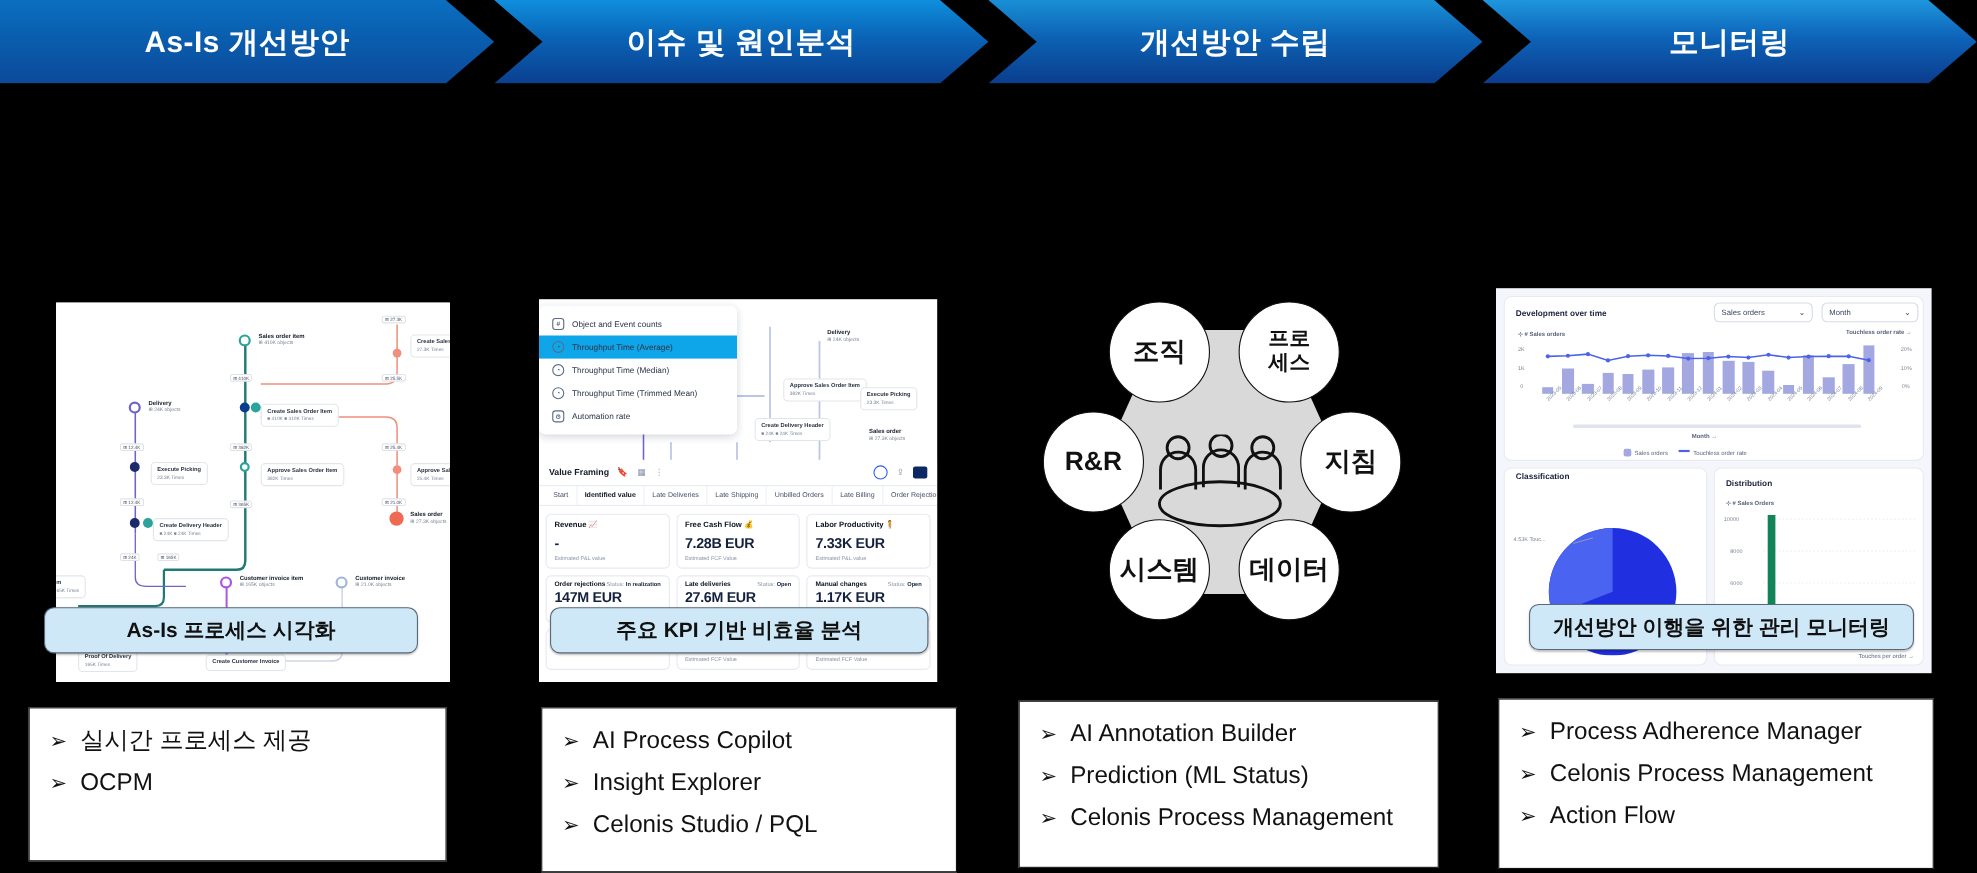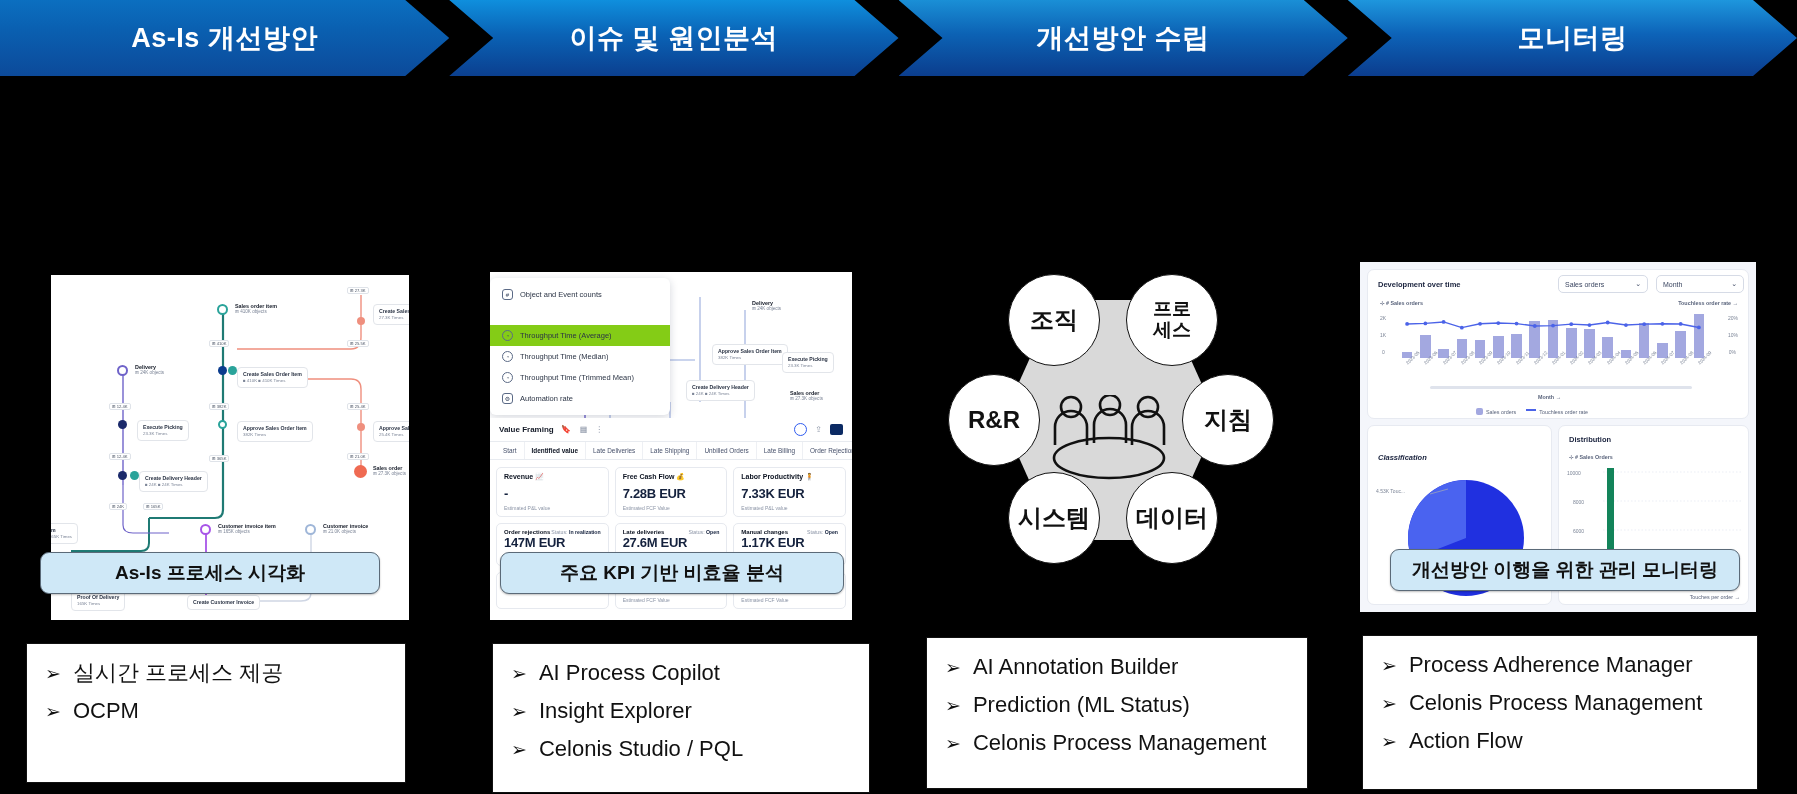--- a/index.html
+++ b/index.html
@@ -71,21 +71,21 @@
 
   
   .menu {
     position:absolute; background:#fff; border-radius:6px;
     box-shadow:0 2px 8px rgba(15,30,60,.18); padding:6px 0; z-index:20;
   }
   .menu-item {
     display:flex; align-items:center; gap:7px; padding:5px 12px;
     font-size:7.5px; color:#2b3445; white-space:nowrap;
   }
-  .menu-item.sel { background:#84cc16;margin-top:20px; }
+  .menu-item.sel { background:#0ea5e9; }
   .menu-ico {
     width:11px; height:11px; border:1px solid #5b6a86; border-radius:3px;
     display:flex; align-items:center; justify-content:center; font-size:6px; color:#3d4a63;
   }
   .menu-ico.circ { border-radius:50%; }
 
   .vf { position:absolute; left:0; right:0; background:#fff; z-index:25; }
   .vf-top {
     display:flex; align-items:center; gap:8px; padding:5px 9px;
     border-bottom:1px solid #e8ebf0; font-size:8px; font-weight:700; color:#151b28;
@@ -596,21 +596,21 @@
 
     <div class="scrollbar" style="left:62px; top:116px; width:262px;"></div>
     <div class="axis-lab" style="left:170px; top:124px;">Month →</div>
     <div class="legend" style="left:108px; top:138px;">
       <span><i></i><span>Sales orders</span></span>
       <span><u></u><span>Touchless order rate</span></span>
     </div>
   </div>
 
   <div class="card" style="left:7px; top:163px; width:185px; height:180px;">
-    <div class="card-title" style="position:absolute; left:10px; top:27px;font-style:italic;">Classification</div>
+    <div class="card-title" style="position:absolute; left:10px; top:2px;">Classification</div>
     <div class="tickl" style="left:8px; top:62px;">4.53K Touc...</div>
     <svg width="170" height="140" style="position:absolute; left:10px; top:30px;">
       <circle cx="88" cy="82" r="58" fill="#2030e0"></circle>
       <path d="M88 82 L88 24 A58 58 0 0 0 34 103 Z" fill="#4a63f0"></path>
       <line x1="52" y1="38" x2="70" y2="33" stroke="#9aa3bb" stroke-width="0.8"></line>
     </svg>
   </div>
 
   <div class="card" style="left:198px; top:163px; width:191px; height:180px;">
     <div class="card-title" style="position:absolute; left:10px; top:9px;">Distribution</div>

